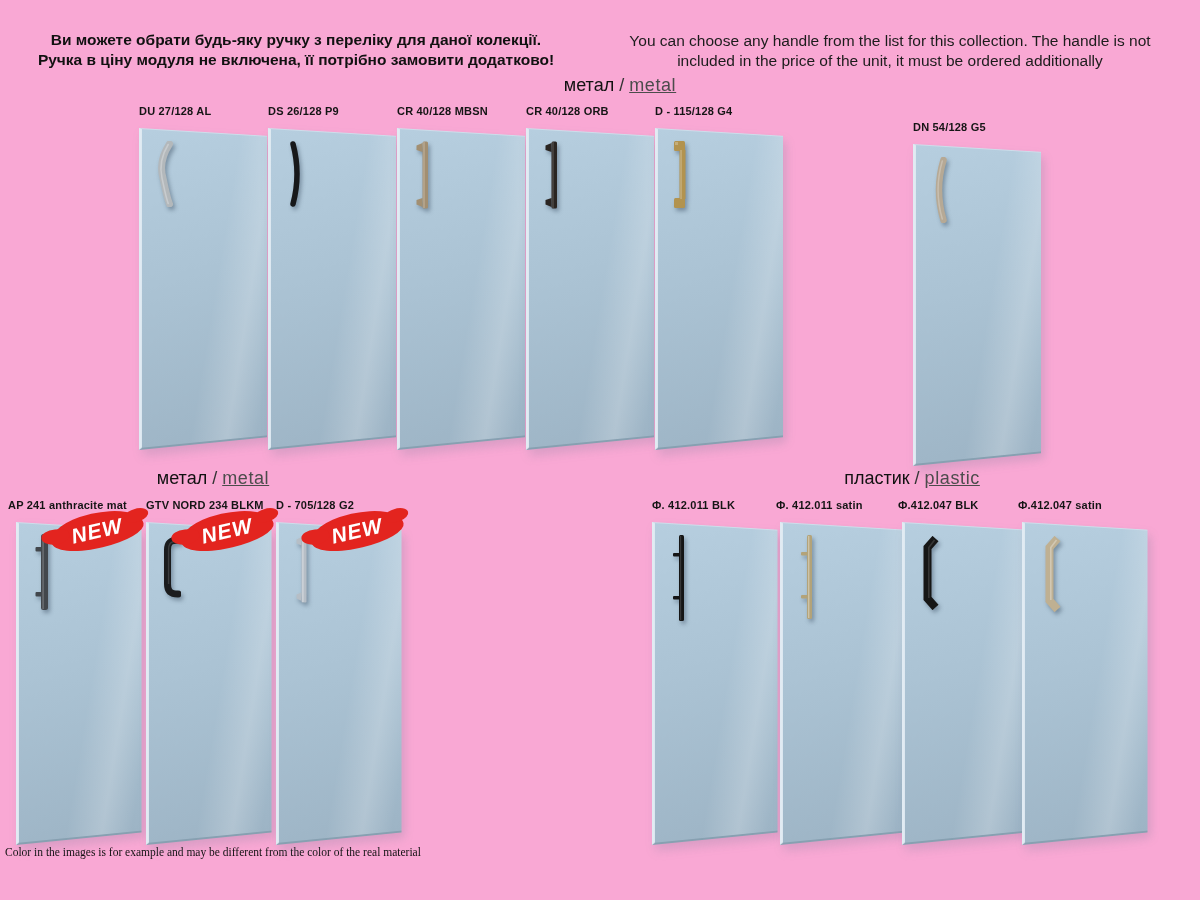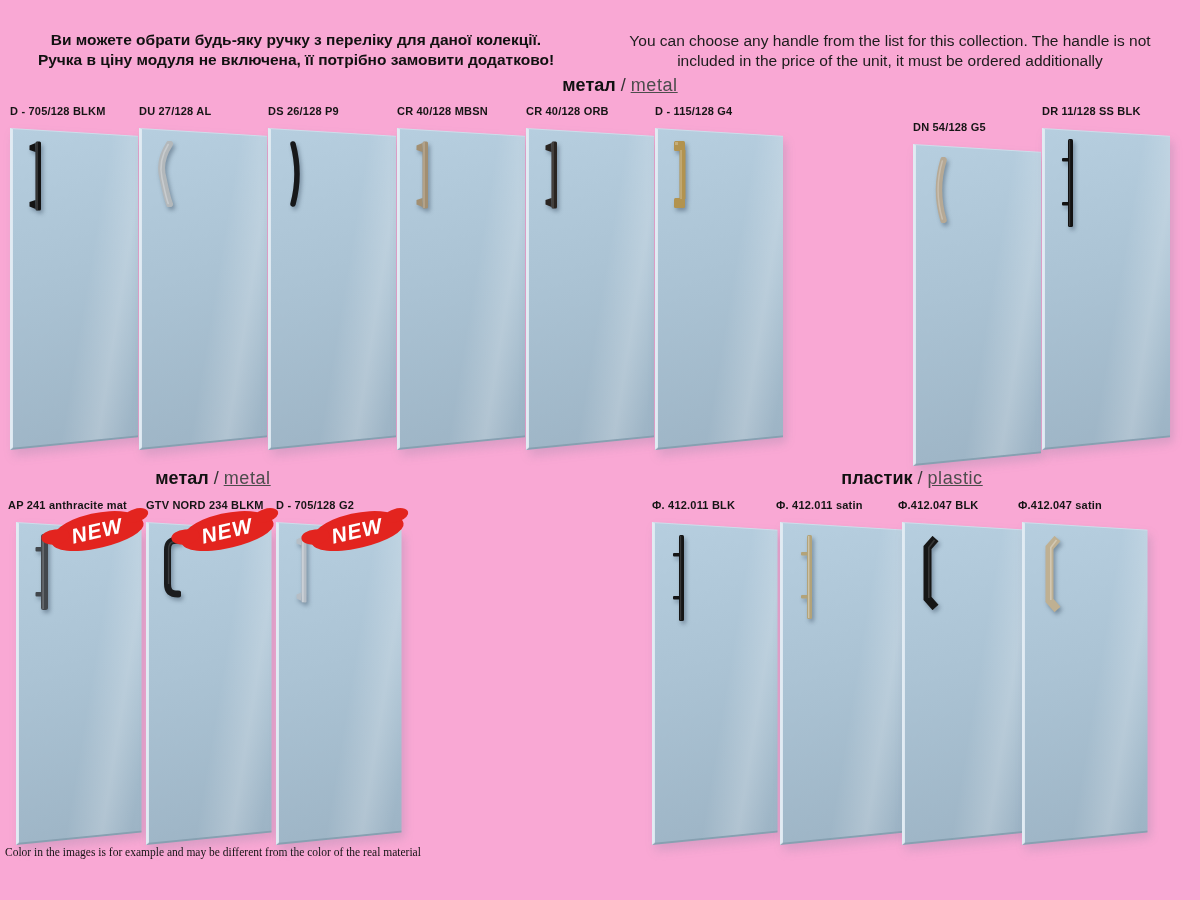--- a/index.html
+++ b/index.html
@@ -5,21 +5,21 @@
   html,body{margin:0;padding:0;background:#fff;}
   .canvas{position:relative;width:1200px;height:900px;overflow:hidden;background:#f9a8d4;
           font-family:"Liberation Sans",sans-serif;padding-left:48px;}
 
   .intro{position:absolute;text-align:center;white-space:pre-line;color:#111;
          font-size:15.5px;line-height:20px;}
   .intro-uk{left:22px;top:30px;width:548px;font-weight:bold;}
   .intro-en{left:594px;top:31px;width:592px;font-weight:400;color:#1c1c1c;}
 
   .section-heading{position:absolute;text-align:center;font-size:18px;color:#111;line-height:22px;}
-  .section-heading .uk{font-weight:bold;}
+  .section-heading .uk{font-weight:normal;}
   .section-heading .sep{margin:0 5px;font-weight:400;color:#333;}
   .section-heading .en{font-weight:300;color:#4c4c4c;letter-spacing:.6px;text-decoration:underline;}
 
   .panel{position:absolute;width:141px;height:322px;}
   .panel.b{width:138px;height:323px;text-align:center;}
   .label{position:absolute;top:-23px;left:0;white-space:nowrap;
          font-size:11px;font-weight:bold;color:#151515;letter-spacing:.2px;}
   .face{position:absolute;inset:0;
         transform-origin:left 38%;
         transform:perspective(500px) rotateY(14deg);
@@ -53,32 +53,20 @@
 
   <div class="intro intro-uk">Ви можете обрати будь-яку ручку з переліку для даної колекції.
 Ручка в ціну модуля не включена, її потрібно замовити додатково!</div>
   <div class="intro intro-en">You can choose any handle from the list for this collection. The handle is not
 included in the price of the unit, it must be ordered additionally</div>
 
   <div class="section-heading" style="left:420px;top:74px;width:400px;">
     <span class="uk">метал</span><span class="sep">/</span><span class="en">metal</span>
   </div>
 
-  <div class="panel" style="left:10px;top:128px;z-index:1;">
-    <div class="label">D - 705/128 BLKM</div>
-    <div class="face"></div>
-    <span class="handle" style="color: rgb(20, 20, 20);">
-      <svg width="16" height="70" viewBox="0 0 16 70">
-          <rect x="8.5" y="0.5" width="5.5" height="69" rx="1.5" fill="currentColor"></rect>
-          <polygon points="8.5,2 2.5,4.5 2.5,9 8.5,11" fill="currentColor"></polygon>
-          <polygon points="8.5,59 2.5,61 2.5,65.5 8.5,68" fill="currentColor"></polygon>
-          <rect x="9.3" y="1" width="1.4" height="68" fill="#fff" opacity="0.20"></rect>
-        </svg>
-    </span>
-  </div>
 
   <div class="panel" style="left:139px;top:128px;z-index:2;">
     <div class="label">DU 27/128 AL</div>
     <div class="face"></div>
     <span class="handle" style="color: rgb(179, 184, 187);">
       <svg width="18" height="66" viewBox="0 0 18 66">
           <path d="M13.5 3 C5 16 4.5 28 7 37 C9 46 10.5 55 13.5 63" fill="none" stroke="currentColor" stroke-width="7" stroke-linecap="round"></path>
           <path d="M12.2 3.5 C4.5 16 4 28 6 37 C8 46 9.5 55 12.2 62.5" fill="none" stroke="#fff" opacity="0.28" stroke-width="1.6" stroke-linecap="round"></path>
         </svg>
     </span>
@@ -139,32 +127,20 @@
     <div class="label">DN 54/128 G5</div>
     <div class="face"></div>
     <span class="handle" style="color: rgb(182, 169, 149);">
       <svg width="18" height="66" viewBox="0 0 18 66">
           <path d="M13.5 3 Q4.5 33 13.5 63" fill="none" stroke="currentColor" stroke-width="6.5" stroke-linecap="round"></path>
           <path d="M12.3 4 Q3.8 33 12.3 62" fill="none" stroke="#fff" opacity="0.25" stroke-width="1.5" stroke-linecap="round"></path>
         </svg>
     </span>
   </div>
 
-  <div class="panel" style="left:1042px;top:128px;z-index:9;">
-    <div class="label">DR 11/128 SS BLK</div>
-    <div class="face"></div>
-    <span class="handle" style="top: 11px; color: rgb(18, 18, 18);">
-      <svg width="16" height="88" viewBox="0 0 16 88">
-          <rect x="3" y="19" width="7" height="3.5" rx="1" fill="currentColor"></rect>
-          <rect x="3" y="63" width="7" height="3.5" rx="1" fill="currentColor"></rect>
-          <rect x="9" y="0" width="5" height="88" rx="1.5" fill="currentColor"></rect>
-          <rect x="10" y="1" width="1.2" height="86" fill="#fff" opacity="0.15"></rect>
-        </svg>
-    </span>
-  </div>
 
   <div class="section-heading" style="left:63px;top:467px;width:300px;">
     <span class="uk">метал</span><span class="sep">/</span><span class="en">metal</span>
   </div>
 
   <div class="panel b" style="left:16px;top:522px;z-index:1;">
     <div class="label" style="left:-8px;">AP 241 anthracite mat</div>
     <div class="face"></div>
     <div class="new-badge">NEW</div>
     <span class="handle" style="top: 12px; color: rgb(66, 71, 76);">

